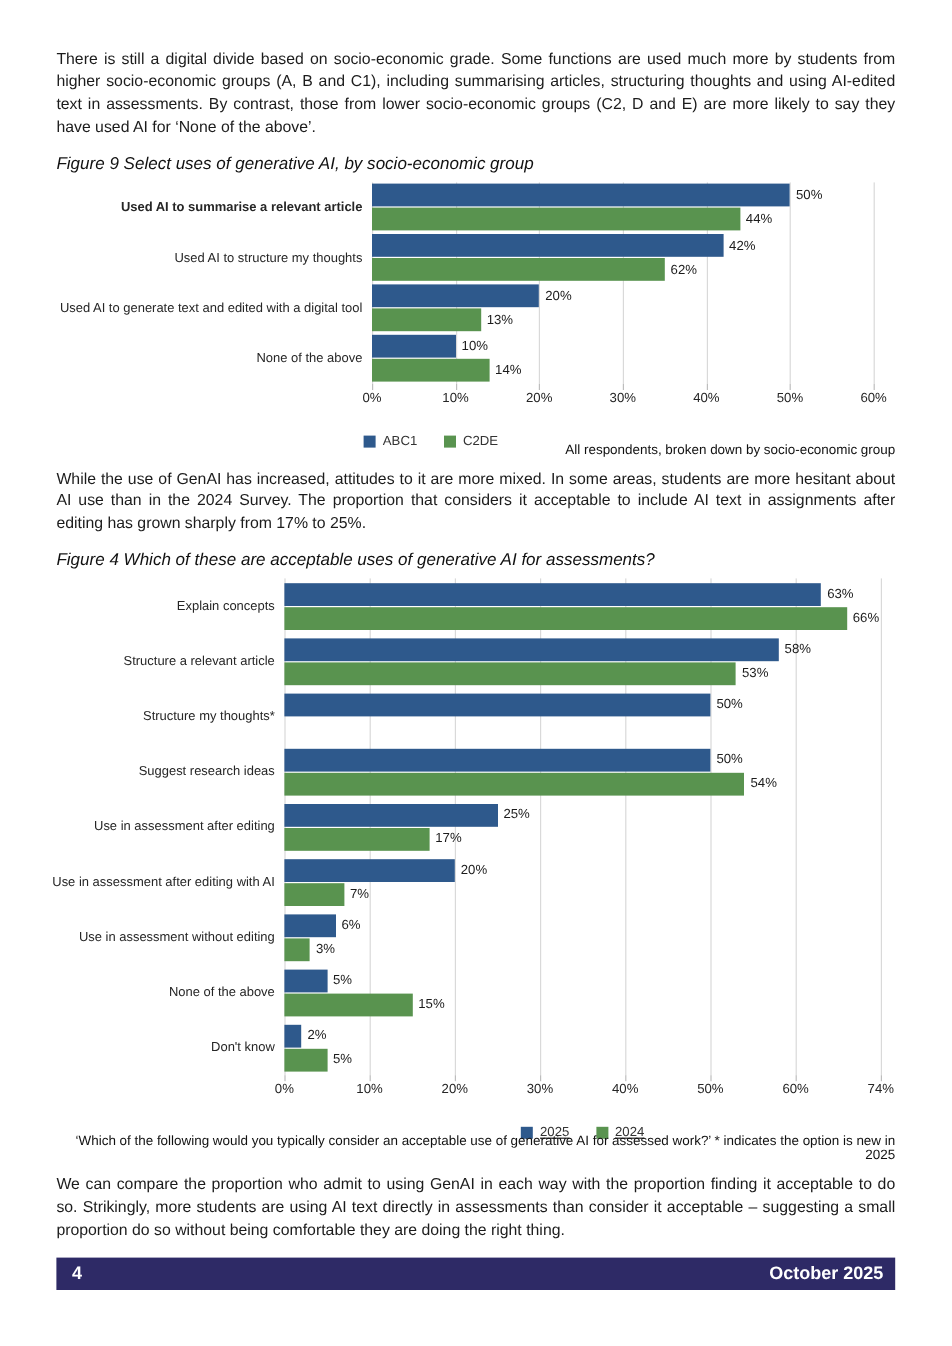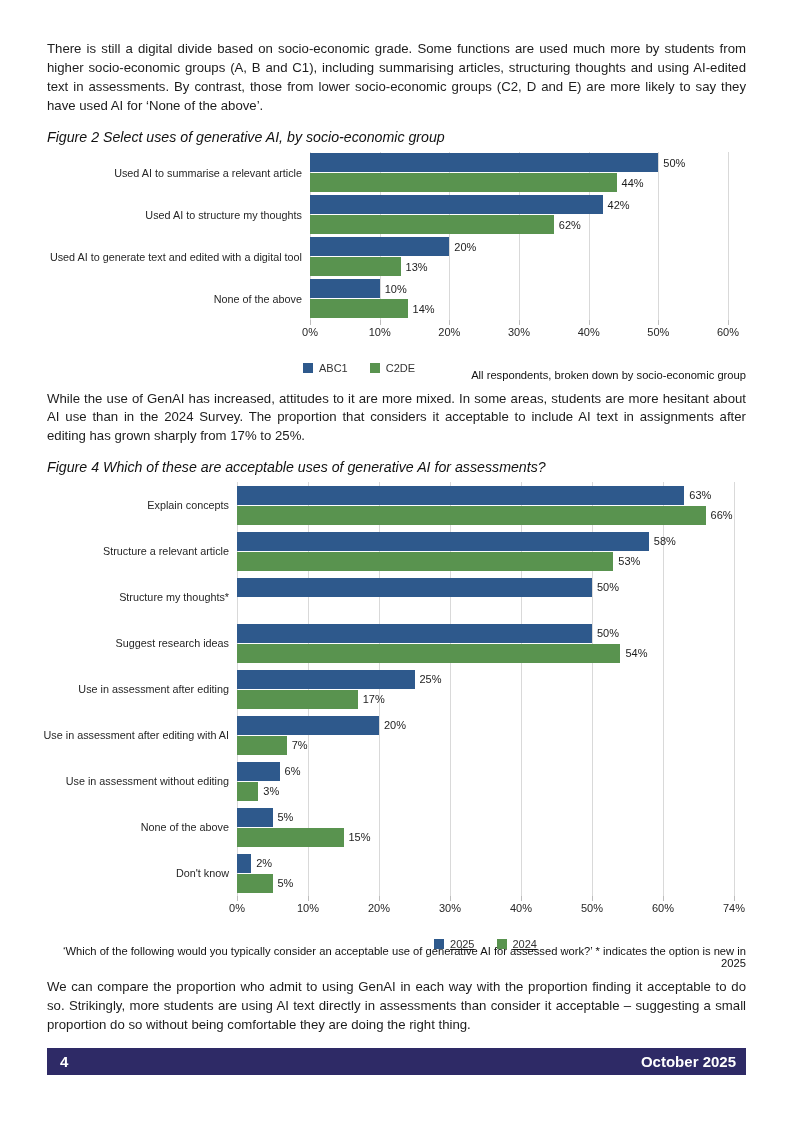--- a/index.html
+++ b/index.html
@@ -56,35 +56,35 @@
     font-size:15px; font-weight:bold;
   }
 </style>
 </head>
 <body>
 
 <div class="content">
 
   <p class="body-text">There is still a digital divide based on socio-economic grade. Some functions are used much more by students from higher socio-economic groups (A, B and C1), including summarising articles, structuring thoughts and using AI-edited text in assessments. By contrast, those from lower socio-economic groups (C2, D and E) are more likely to say they have used AI for ‘None of the above’.</p>
 
-  <p class="fig-title">Figure 2 Select uses of generative AI, by socio-economic group</p>
+  <p class="fig-title">Figure 9 Select uses of generative AI, by socio-economic group</p>
 
   <div class="chart">
       <div class="c-area">
         <div class="c-grid" style="left: 263px; width: 418px; height: 168px;">
           <div class="c-gridline" style="left: 0%;"></div>
           <div class="c-gridline" style="left: 16.6667%;"></div>
           <div class="c-gridline" style="left: 33.3333%;"></div>
           <div class="c-gridline" style="left: 50%;"></div>
           <div class="c-gridline" style="left: 66.6667%;"></div>
           <div class="c-gridline" style="left: 83.3333%;"></div>
           <div class="c-gridline" style="left: 100%;"></div>
         </div>
         <div class="c-group" style="height: 42px;">
-          <div class="c-cat" style="width: 263px;">Used AI to summarise a relevant article</div>
+          <div class="c-cat" style="width: 263px; font-weight: bold;">Used AI to summarise a relevant article</div>
           <div class="c-bars" style="width: 418px;">
             <div class="c-barrow">
               <div class="c-bar" style="width: 83.3333%; background: rgb(46, 89, 140);"></div>
               <span class="c-val">50%</span>
             </div>
             <div class="c-barrow">
               <div class="c-bar" style="width: 73.3333%; background: rgb(89, 147, 79);"></div>
               <span class="c-val">44%</span>
             </div>
           </div>

